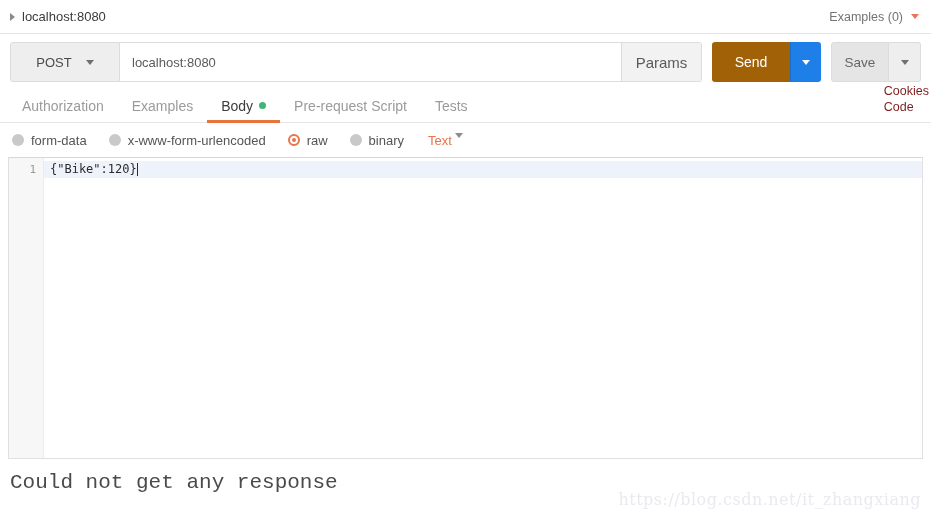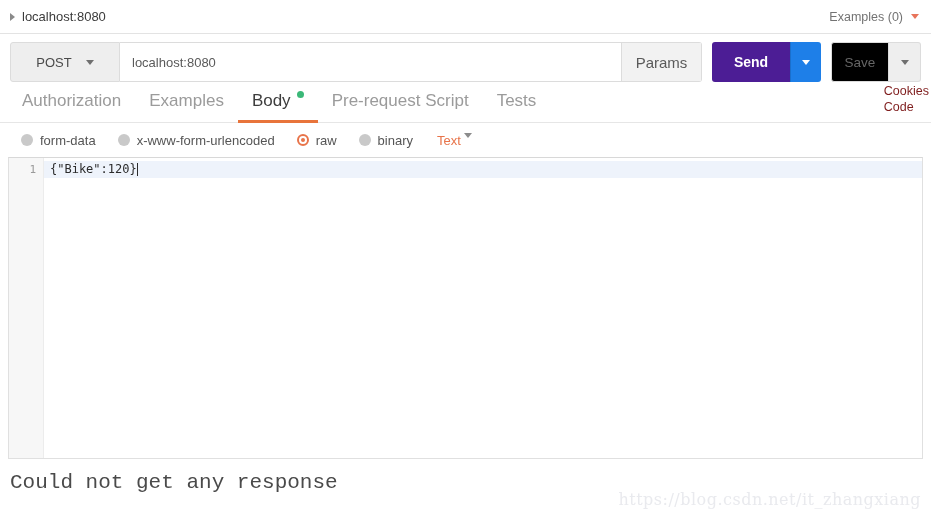--- a/index.html
+++ b/index.html
@@ -129,23 +129,23 @@
   }
   .send-group {
     display: flex;
     height: 40px;
     border-radius: 3px;
     overflow: hidden;
     margin-right: 10px;
   }
   .send-btn {
     width: 78px;
-    background: #4c1d95;
+    background: #a16207;
     color: #ffffff;
-    font-weight: bold;
+    font-weight: normal;
     font-size: 14px;
     display: flex;
     align-items: center;
     justify-content: center;
     cursor: pointer;
   }
   .send-caret {
     width: 30px;
     background: #1e7fe8;
     border-left: 1px solid #1a6fcc;
@@ -160,21 +160,21 @@
     border-left: 4.5px solid transparent;
     border-right: 4.5px solid transparent;
     display: inline-block;
   }
   .save-group {
     display: flex;
     height: 40px;
   }
   .save-btn {
     width: 58px;
-    background: #000000;
+    background: #e5e5e5;
     border: 1px solid #dcdcdc;
     border-radius: 3px 0 0 3px;
     display: flex;
     align-items: center;
     justify-content: center;
     font-size: 13.5px;
     color: #666666;
     cursor: pointer;
     box-sizing: border-box;
   }
@@ -202,23 +202,24 @@
     box-sizing: border-box;
   }
   .tabs {
     display: flex;
     align-items: flex-end;
     height: 100%;
   }
   .tab {
     height: 100%;
     display: flex;
+    align-items: center;
     gap: 6px;
     padding: 0 14px;
-    font-size: 17px;
+    font-size: 14px;
     color: #9b9b9b;
     cursor: pointer;
     box-sizing: border-box;
     border-bottom: 3px solid transparent;
     position: relative;
     top: 1px;
   }
   .tab.active {
     color: #3d3d3d;
     border-bottom: 3px solid #e8743b;
@@ -238,21 +239,21 @@
     color: #7f1d1d;
     flex-direction: column;
   }
   .right-links span { cursor: pointer; }
 
   
   .bodytype {
     height: 34px;
     display: flex;
     align-items: center;
-    padding: 0 21px;
+    padding: 0 12px;
     gap: 0;
     box-sizing: border-box;
   }
   .radio-opt {
     display: flex;
     align-items: center;
     gap: 7px;
     margin-right: 22px;
     cursor: pointer;
     font-size: 13px;

